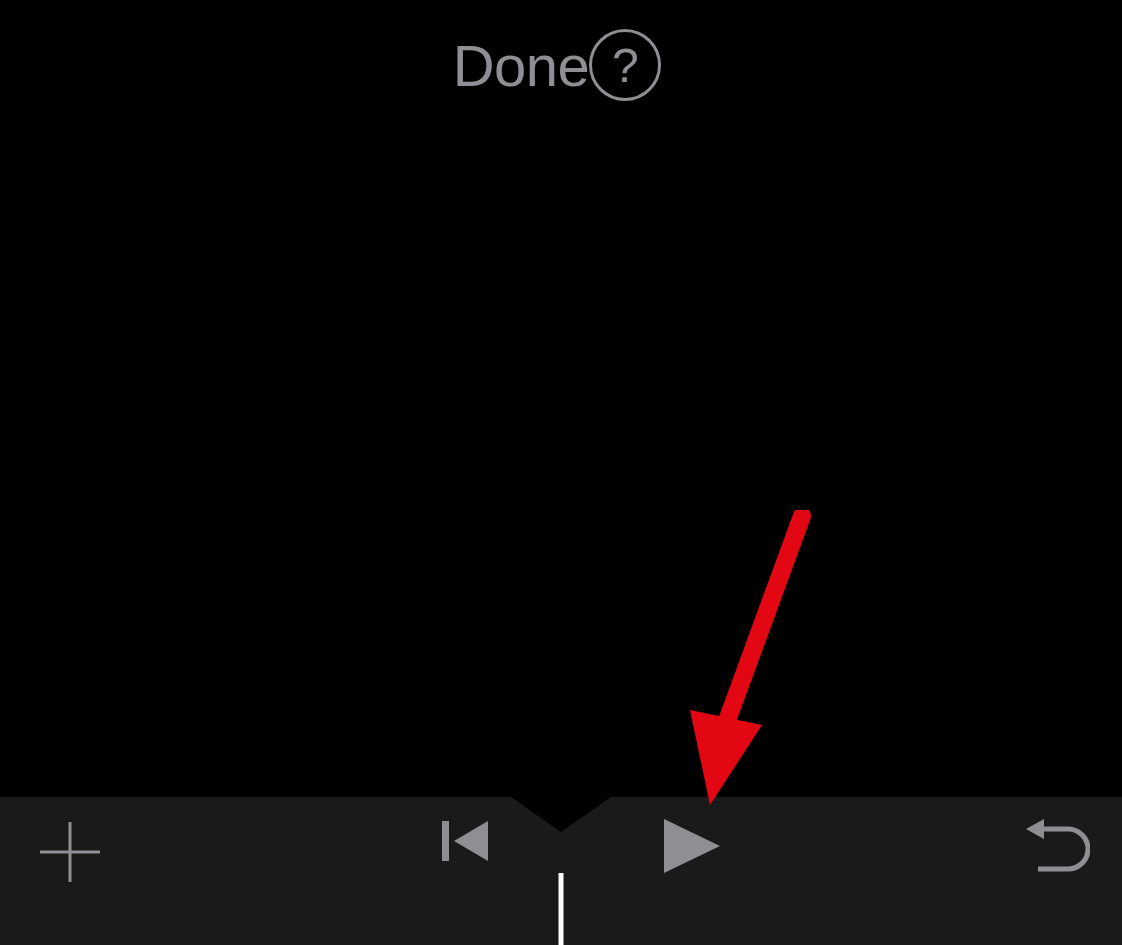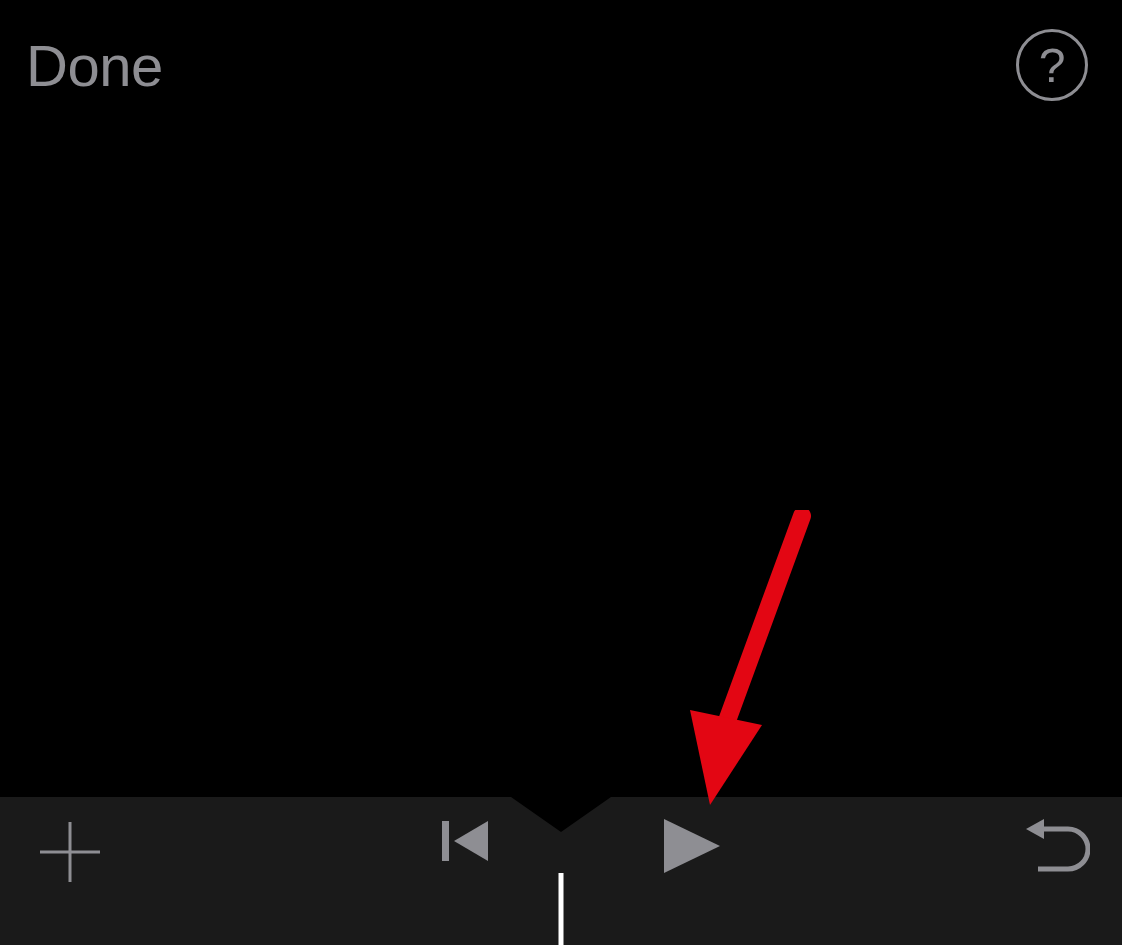--- a/index.html
+++ b/index.html
@@ -16,21 +16,21 @@
       overflow: hidden;
     }
     .header {
       position: absolute;
       top: 0;
       left: 0;
       right: 0;
       height: 130px;
       display: flex;
       align-items: center;
-      justify-content: space-between;
+      justify-content: center;
       padding: 8px 26px;
     }
     .done-button {
       color: #8e8e93;
       font-size: 58px;
       font-weight: 400;
       cursor: pointer;
       letter-spacing: -0.5px;
     }
     .title {

